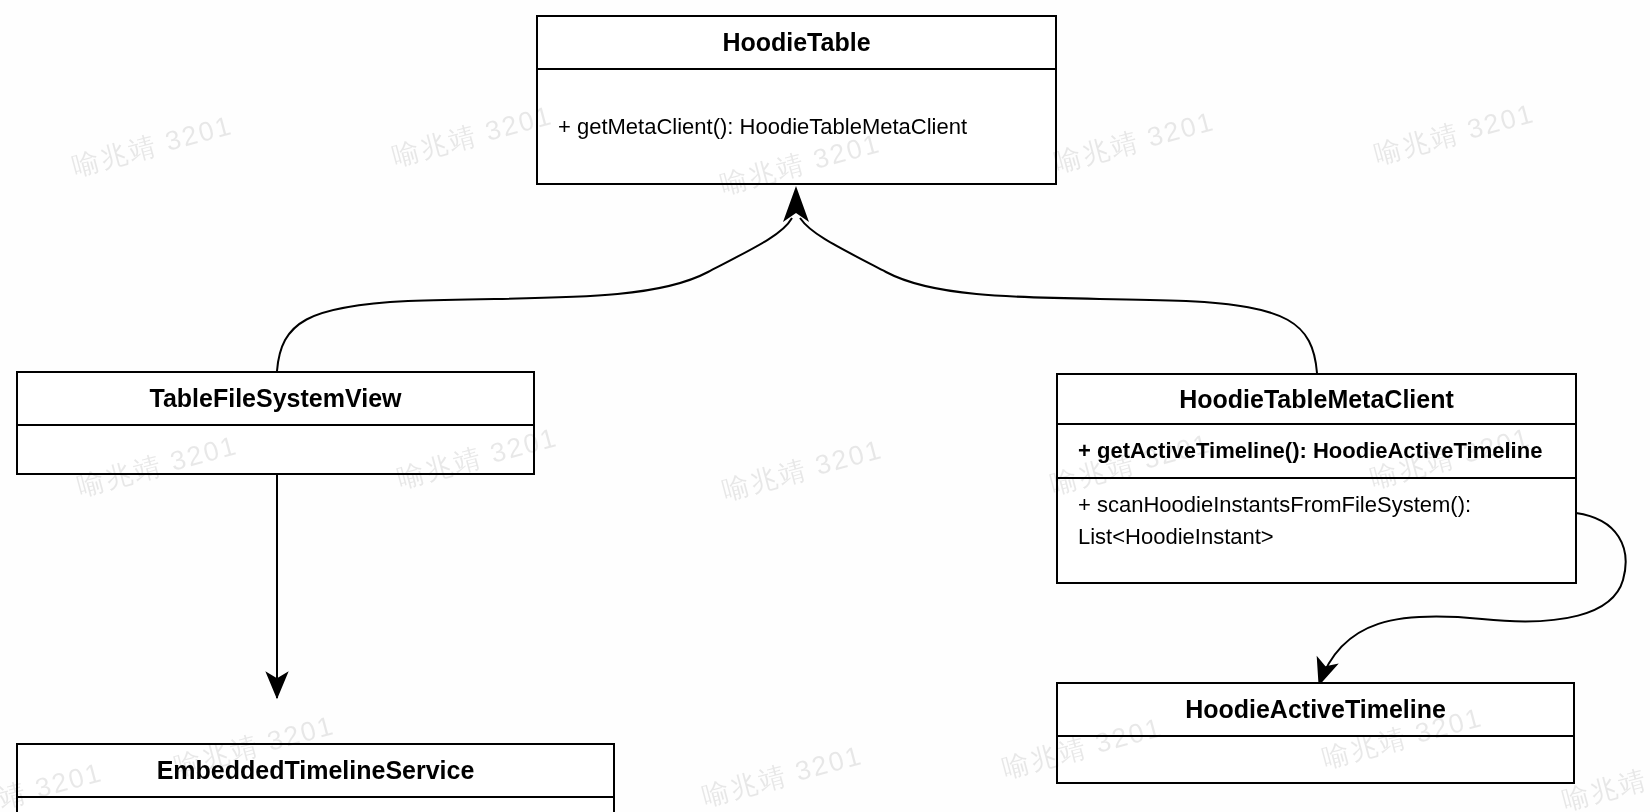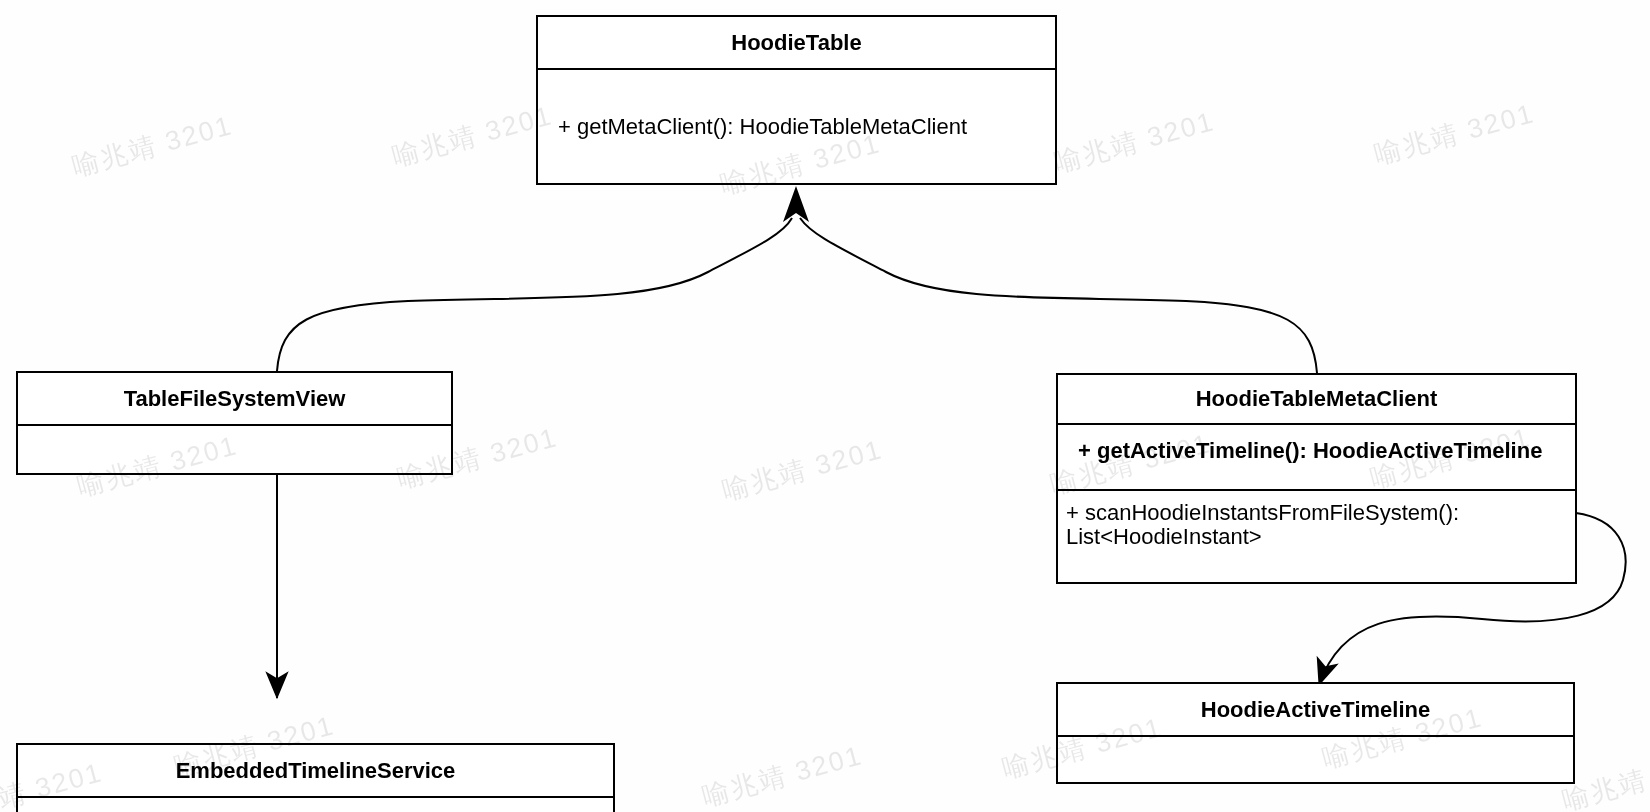--- a/index.html
+++ b/index.html
@@ -7,34 +7,34 @@
     position:relative;width:1650px;height:812px;background:#fefefe;
     overflow:hidden;font-family:"Liberation Sans",sans-serif;
   }
   .arrow-layer{position:absolute;left:0;top:0;width:1650px;height:812px;z-index:1;}
   .uml-class{
     position:absolute;background:#ffffff;border:2px solid #000;
     box-sizing:border-box;z-index:2;display:flex;flex-direction:column;
   }
   .uml-title{
     flex:0 0 auto;border-bottom:2px solid #000;display:flex;align-items:center;
-    justify-content:center;font-weight:700;font-size:22px;color:#000;box-sizing:border-box;
+    justify-content:center;font-weight:700;font-size:25px;color:#000;box-sizing:border-box;
   }
   .uml-methods{
     flex:1 1 auto;display:flex;flex-direction:column;justify-content:space-around;
     padding:4px 0;box-sizing:border-box;
   }
   .uml-method{
     display:flex;align-items:center;padding:0 20px;font-size:22px;color:#000;
     white-space:nowrap;box-sizing:border-box;
   }
   .compartment{box-sizing:border-box;}
   .compartment + .compartment{border-top:2px solid #000;}
   .uml-method.block{
-    display:block;white-space:normal;line-height:24px;padding:10px 8px;margin-top:12px;
+    display:block;white-space:normal;line-height:32px;padding:10px 20px;
   }
   .bold{font-weight:700;}
   .uml-empty{flex:1 1 auto;}
   .wm-layer{position:absolute;left:0;top:0;width:1650px;height:812px;z-index:3;pointer-events:none;}
   .wm{
     position:absolute;font-size:27px;color:#000;opacity:0.085;
     transform:rotate(-15deg);white-space:nowrap;letter-spacing:2px;
   }
 </style>
 </head>
@@ -60,21 +60,21 @@
     <path d="M 1576,513 C 1618,519 1632,548 1623,580 C 1613,615 1560,627 1482,619 C 1400,611 1342,618 1319,685" fill="none" stroke="#000" stroke-width="2" marker-end="url(#classicArrow)"></path>
   </svg>
 
   <div class="uml-class" style="left:536px;top:15px;width:521px;height:170px">
     <div class="uml-title" style="height:53px">HoodieTable</div>
     <div class="uml-methods">
       <div class="uml-method">+ getMetaClient(): HoodieTableMetaClient</div>
     </div>
   </div>
 
-  <div class="uml-class" style="left:16px;top:371px;width:437px;height:104px">
+  <div class="uml-class" style="left:16px;top:371px;width:519px;height:104px">
     <div class="uml-title" style="height:53px">TableFileSystemView</div>
     <div class="uml-empty"></div>
   </div>
 
   <div class="uml-class" style="left:1056px;top:373px;width:521px;height:211px">
     <div class="uml-title" style="height:50px">HoodieTableMetaClient</div>
     <div class="uml-method compartment bold" style="height:52px;flex:0 0 auto">+ getActiveTimeline(): HoodieActiveTimeline</div>
     <div class="uml-method compartment block" style="flex:1 1 auto">+ scanHoodieInstantsFromFileSystem(): List&lt;HoodieInstant&gt;</div>
   </div>
 

